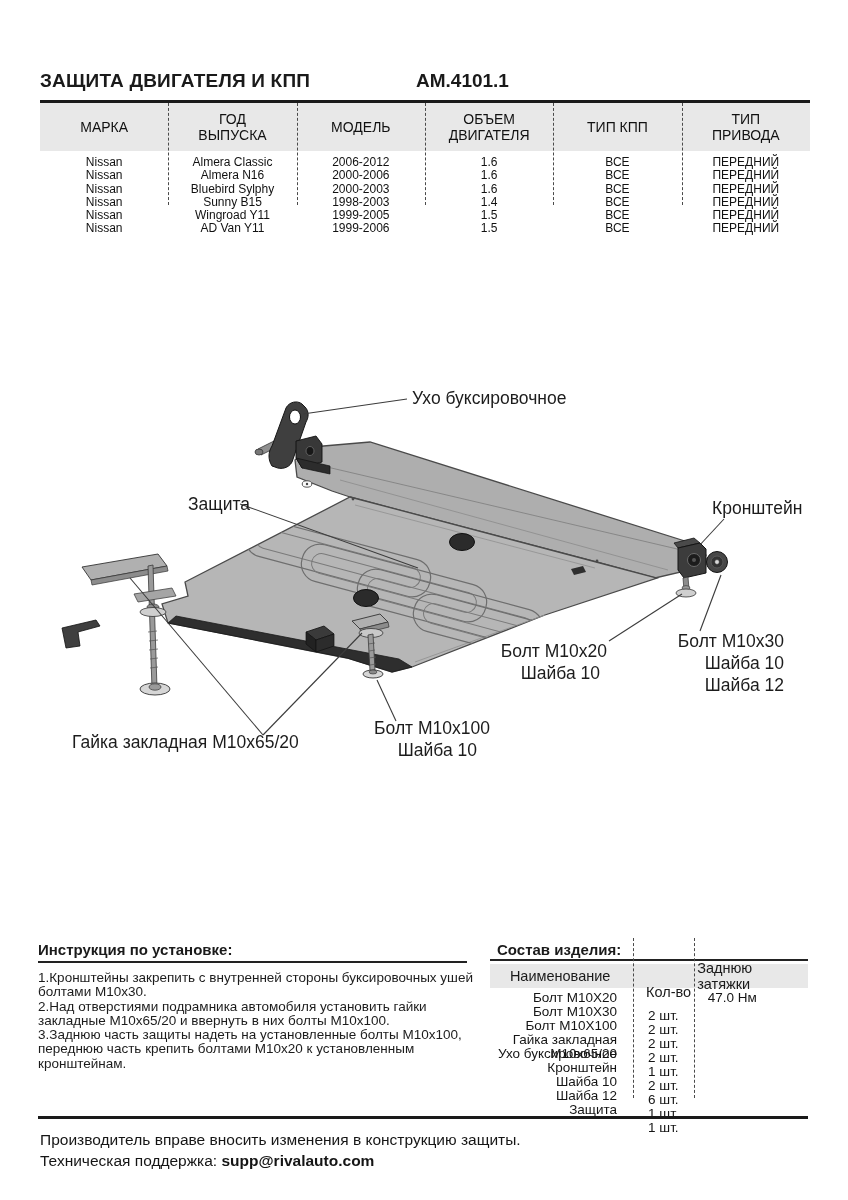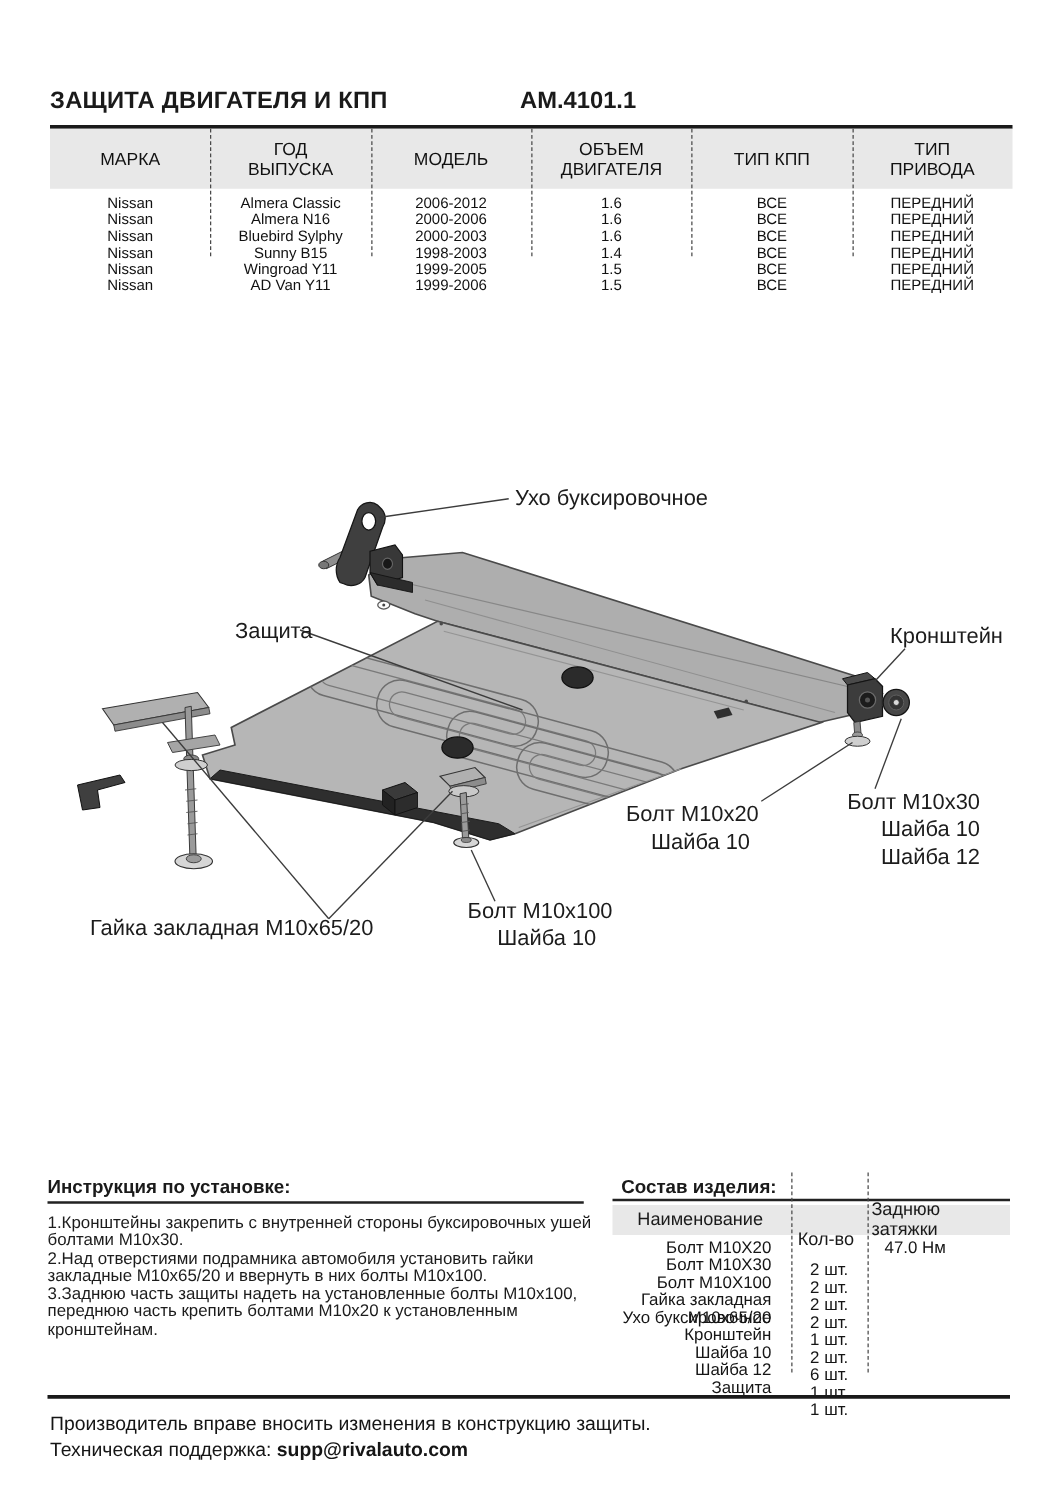--- a/index.html
+++ b/index.html
@@ -22,21 +22,21 @@
   
   .diagram{left:0;top:370px;width:848px;height:560px;}
   
   .instr-title{left:38px;top:941px;font-size:15px;font-weight:bold;}
   .hline{background:#222;height:1.5px;}
   .steps{left:38px;top:971px;width:438px;font-size:13.5px;line-height:14.3px;color:#1c1c1c;}
   .steps p{margin:0;}
   .parts-title{left:497px;top:941px;font-size:15px;font-weight:bold;}
   .phead{left:490px;top:964px;width:318px;height:24px;background:#e8e8e8;display:flex;align-items:center;}
   .phead .c1{width:143px;text-align:center;font-size:14.5px;}
-  .phead .c2{width:62px;text-align:center;font-size:14.5px;margin-top:32px;}
+  .phead .c2{width:62px;text-align:right;font-size:14.5px;margin-top:32px;}
   .phead .c3{width:113px;text-align:left;padding-left:6px;font-size:14.5px;}
   .pdash{top:938px;height:160px;width:0;border-left:1.5px dashed #4a4a4a;}
   .pbody{left:490px;top:991px;width:318px;}
   .prow{display:flex;height:14px;font-size:13.5px;line-height:14px;color:#151515;}
   .prow .c1{width:133px;text-align:right;padding-right:10px;}
   .prow .c2{width:76px;text-align:center;margin-top:18px;}
   .prow .c3{width:105px;text-align:left;padding-left:8px;}
   .botline{left:38px;top:1116px;width:770px;height:2.5px;background:#1a1a1a;}
   .foot1{left:40px;top:1131px;font-size:15.5px;color:#151515;}
   .foot2{left:40px;top:1152px;font-size:15.5px;color:#151515;}

